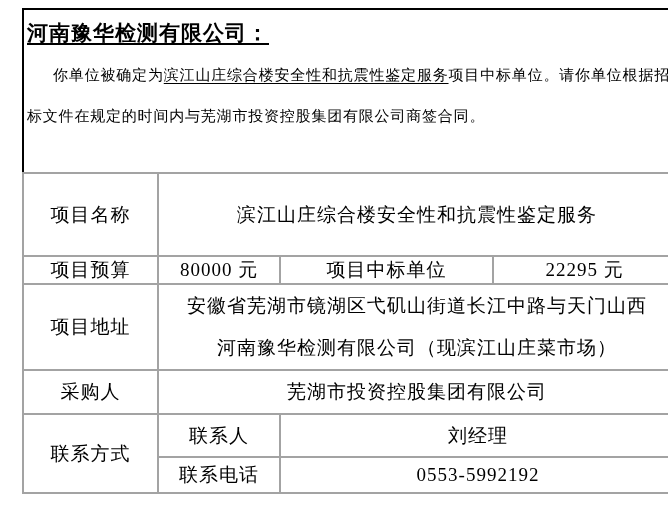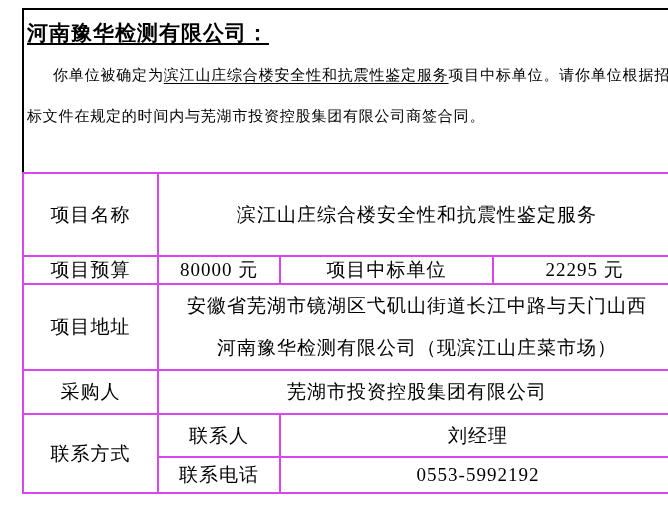--- a/index.html
+++ b/index.html
@@ -20,21 +20,21 @@
   .notice-para{
     margin:8px 0 0 0;font-size:15px;letter-spacing:0.8px;line-height:41px;
     text-align:justify;text-justify:inter-character;text-indent:26px;
     word-break:break-all;
   }
   .u{text-decoration:underline;text-underline-offset:3px;}
   table.info{
     border-collapse:collapse;table-layout:fixed;width:653px;
   }
   table.info td{
-    border:2px solid #d946ef;font-size:19px;text-align:center;
+    border:2px solid #a3a3a3;font-size:19px;text-align:center;
     vertical-align:middle;padding:0;overflow:hidden;letter-spacing:1px;
   }
   td.lbl{letter-spacing:9px;padding-left:9px;}
   td.sublbl{letter-spacing:2px;padding-left:2px;}
   td.midlbl{letter-spacing:3px;padding-left:3px;}
   td.left-val{text-align:left;padding-left:7px;letter-spacing:0.5px;}
   td.addr{letter-spacing:2px;}
   .addr-line{line-height:42px;}
 </style>
 </head>

